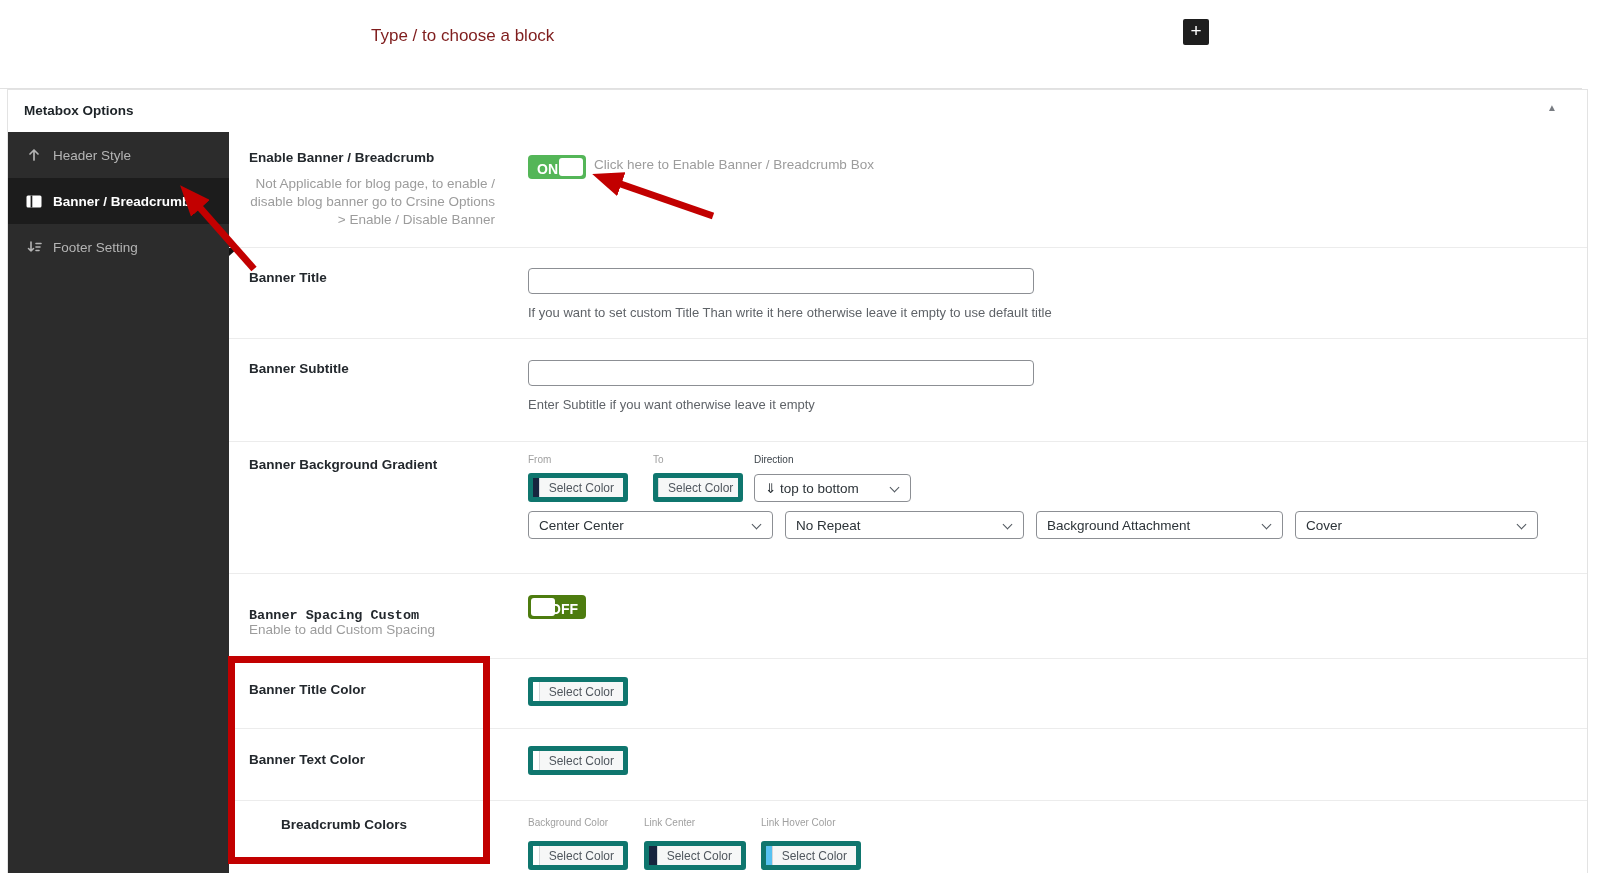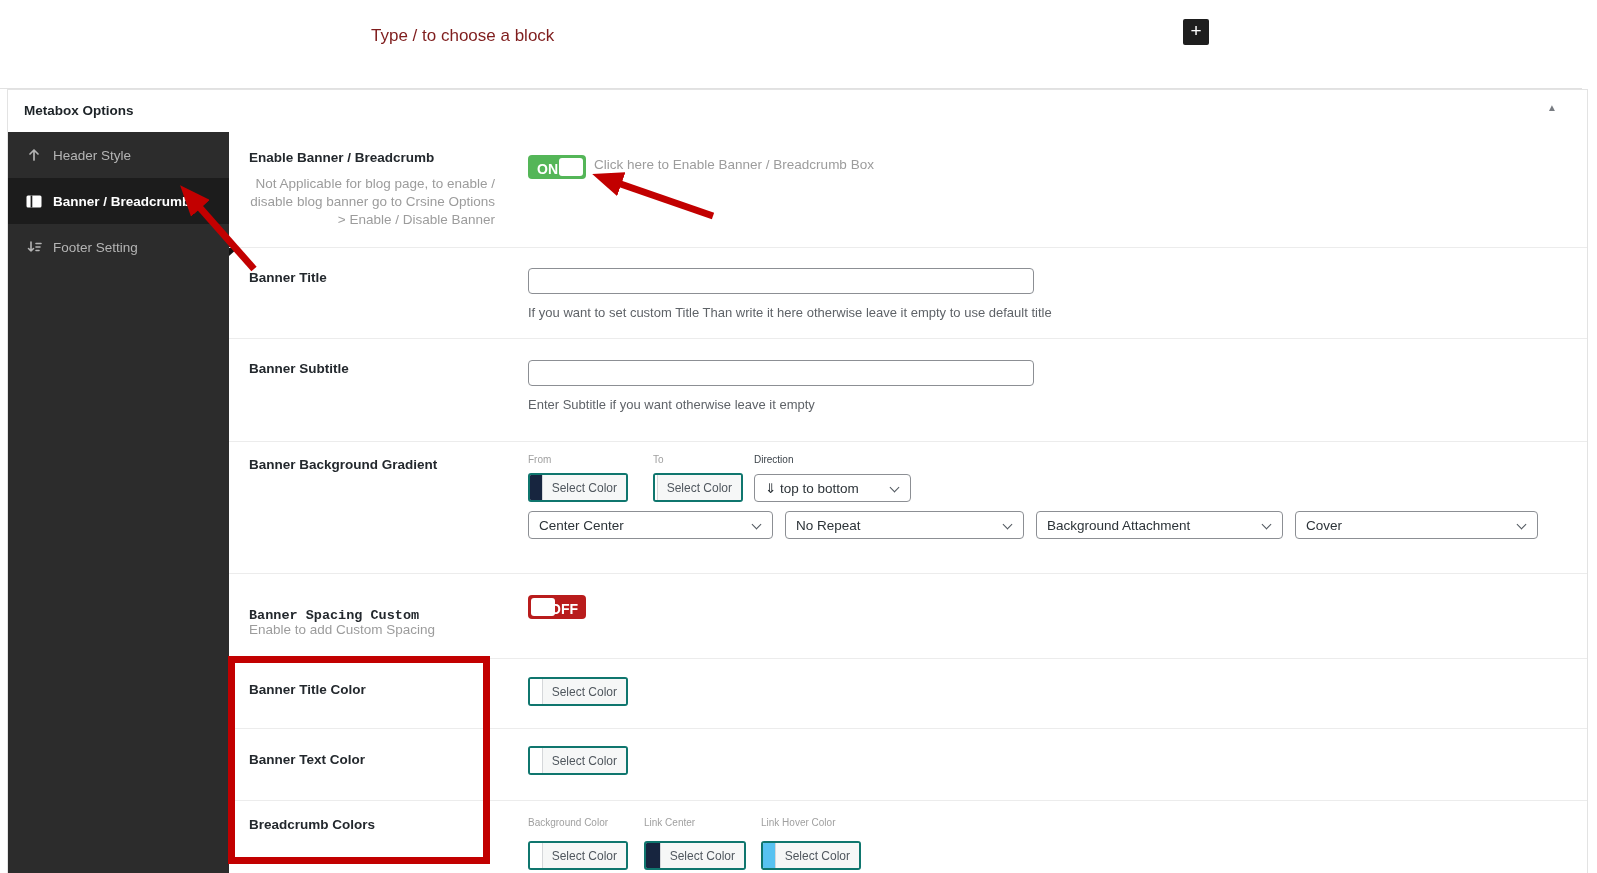--- a/index.html
+++ b/index.html
@@ -30,30 +30,30 @@
   .field-label { position:absolute; left:20px; font-size:13.5px; font-weight:700; color:#23282d; }
   .muted { color:#9c9c9c; font-size:13.5px; }
   .help-text { position:absolute; font-size:13px; color:#5f6368; }
   .mini-label { position:absolute; font-size:10px; color:#a0a0a0; }
 
   .text-input { position:absolute; width:506px; height:26px; border:1px solid #8c8f94; border-radius:4px; background:#fff; padding:0 8px; font-size:13px; }
 
   
   .toggle { position:absolute; width:58px; height:24px; border-radius:4px; cursor:pointer; font-size:14px; font-weight:700; color:#fff; }
   .toggle.on  { background:#54b658; }
-  .toggle.off { background:#b91c1c; }
+  .toggle.off { background:#4d7c0f; }
   .toggle .knob { position:absolute; top:3px; width:24px; height:18px; background:#fff; border-radius:3px; }
   .toggle.on  .knob { right:3px; }
   .toggle.off .knob { left:3px; }
   .toggle .t-label { position:absolute; top:6px; }
   .toggle.on  .t-label { left:9px; }
   .toggle.off .t-label { right:8px; }
 
   
-  .swatch-group { position:absolute; height:29px; border:2px solid #0f766e; border-radius:3px; background:#fff; display:flex; overflow:hidden; cursor:pointer; }
+  .swatch-group { position:absolute; height:29px; border:5px solid #0f766e; border-radius:3px; background:#fff; display:flex; overflow:hidden; cursor:pointer; }
   .swatch { width:30px; height:100%; border-right:1px solid #d5d7da; }
   .swatch-btn { flex:1; background:#f6f7f7; display:flex; align-items:center; justify-content:center; font-size:12px; color:#50575e; white-space:nowrap; padding:0 9px; }
 
   
   .select { position:absolute; height:28px; border:1px solid #8c8f94; border-radius:4px; background:#fff; font-size:13.5px; color:#2c3338; display:flex; align-items:center; padding:0 28px 0 10px; cursor:pointer; white-space:nowrap; }
   .select .chev { position:absolute; right:12px; top:9px; width:7px; height:7px; border-right:1.6px solid #50575e; border-bottom:1.6px solid #50575e; transform:rotate(45deg); }
 
   
   .anno-rect { position:absolute; left:228px; top:656px; width:262px; height:208px; border:7px solid #c20000; pointer-events:none; }
   .anno-arrow { position:absolute; pointer-events:none; }
@@ -183,21 +183,21 @@
 
     <div class="row" style="top:596px; height:72px;">
       <div class="field-label" style="top:23px;">Banner Text Color</div>
       <div class="swatch-group" style="left:299px; top:17px; width:100px;">
         <span class="swatch" style="background-color: rgb(255, 255, 255);"></span>
         <span class="swatch-btn">Select Color</span>
       </div>
     </div>
 
     <div class="row" style="top:668px; height:73px;">
-      <div class="field-label" style="top:16px;">Breadcrumb Colors</div>
+      <div class="field-label" style="top:16px;margin-left:32px;">Breadcrumb Colors</div>
 
       <div class="mini-label" style="left:299px; top:16px;">Background Color</div>
       <div class="mini-label" style="left:415px; top:16px;">Link Center</div>
       <div class="mini-label" style="left:532px; top:16px;">Link Hover Color</div>
 
       <div class="swatch-group" style="left:299px; top:40px; width:100px;">
         <span class="swatch" style="background-color: rgb(255, 255, 255);"></span>
         <span class="swatch-btn">Select Color</span>
       </div>
       <div class="swatch-group" style="left:415px; top:40px; width:102px;">

